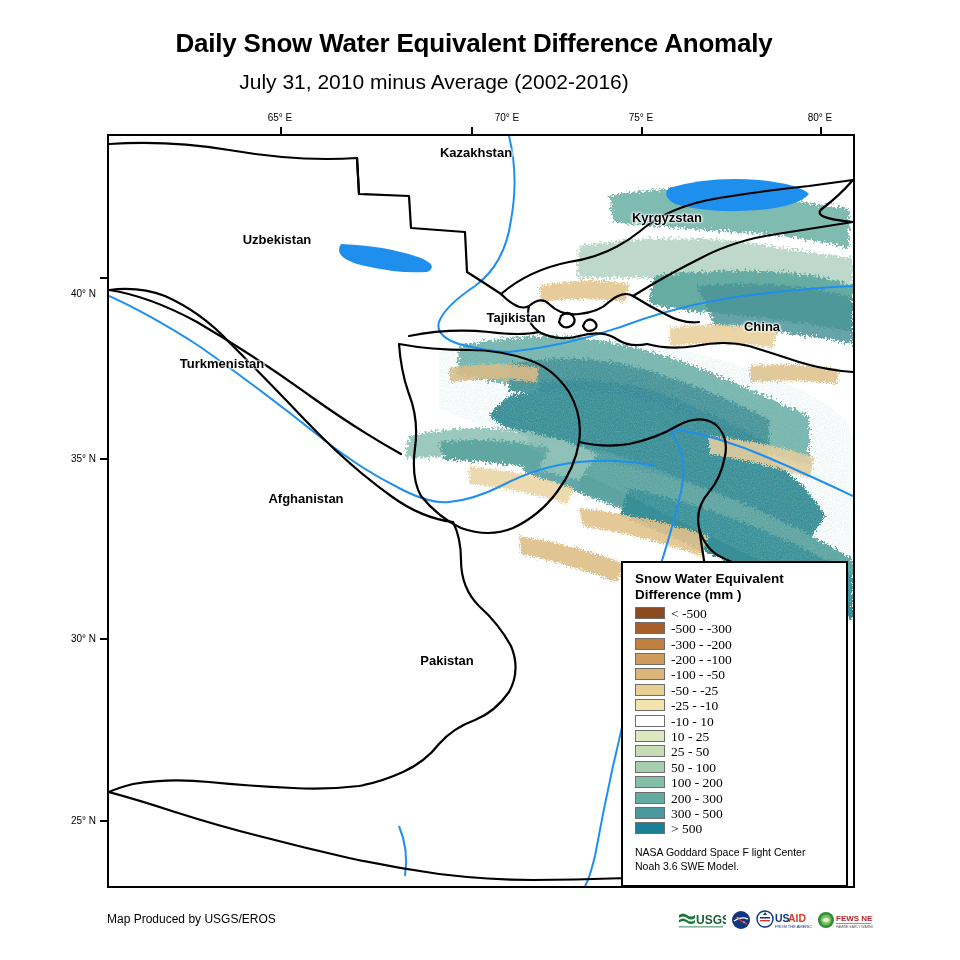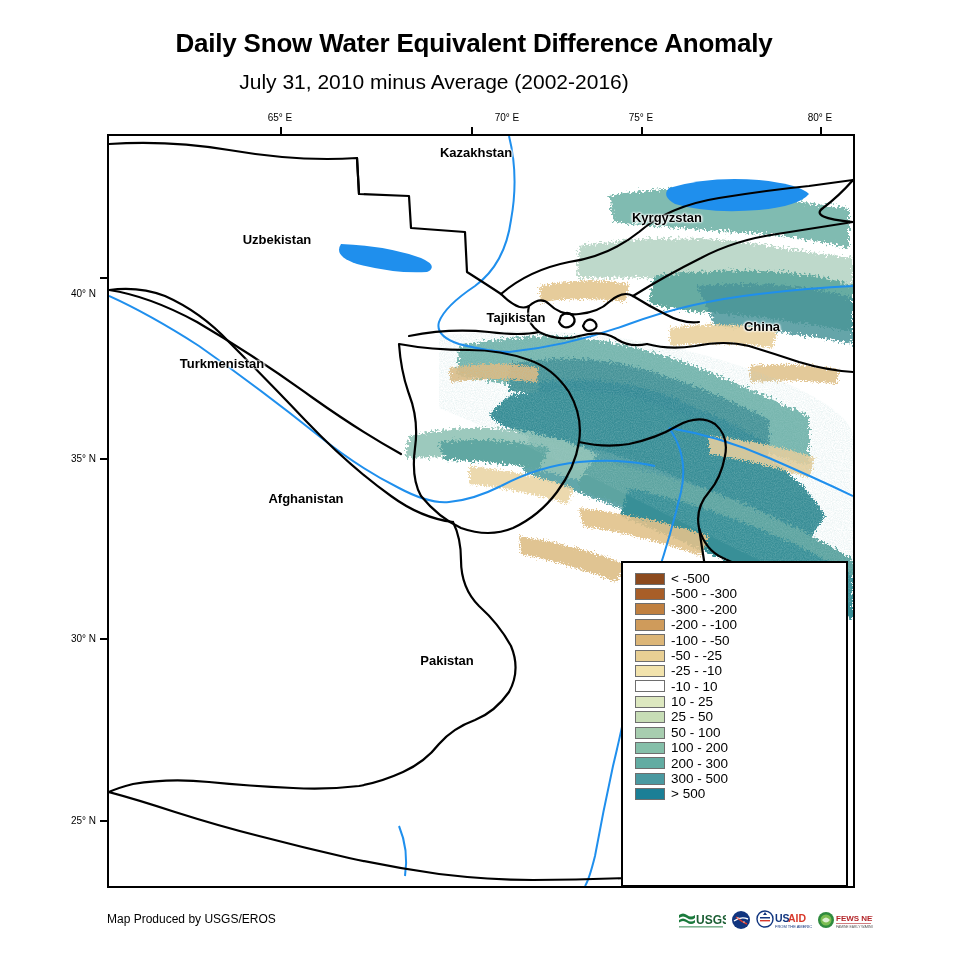--- a/index.html
+++ b/index.html
@@ -28,21 +28,21 @@
   
   .country{position:absolute;font-size:13px;font-weight:bold;color:#000;
            white-space:nowrap;transform:translate(-50%,-50%);
            text-shadow:0 0 2px #fff,0 0 3px #fff,1px 0 2px #fff,-1px 0 2px #fff;}
 
   
   #legend{position:absolute;left:621px;top:561px;width:227px;height:326px;
           background:#fff;border:2px solid #000;box-sizing:border-box;
           padding:8px 10px 6px 12px;}
   #legend-title{font-size:13.5px;font-weight:bold;line-height:1.18;margin-bottom:4px;}
-  .legend-row{display:flex;align-items:center;height:15.4px;}
+  .legend-row{display:flex;align-items:flex-start;height:15.4px;font-family:Liberation Serif, serif;}
   .swatch{width:30px;height:12px;border:1px solid #6e6e6e;box-sizing:border-box;
           margin-right:6px;flex:none;}
   .legend-label{font-size:13.5px;line-height:1;white-space:nowrap;}
   #legend-note{margin-top:7px;font-size:10.5px;line-height:1.35;}
 
   
   #credit{position:absolute;left:107px;top:912px;font-size:12px;}
   #logos{position:absolute;left:678px;top:906px;width:180px;height:28px;
          display:flex;align-items:center;gap:5px;}
   .logo{height:20px;display:flex;align-items:center;}
@@ -213,20 +213,24 @@
     <div class="country" style="left: 277px; top: 239px;">Uzbekistan</div>
     <div class="country" style="left: 667px; top: 217px;">Kyrgyzstan</div>
     <div class="country" style="left: 516px; top: 317px;">Tajikistan</div>
     <div class="country" style="left: 762px; top: 326px;">China</div>
     <div class="country" style="left: 222px; top: 363px;">Turkmenistan</div>
     <div class="country" style="left: 306px; top: 498px;">Afghanistan</div>
     <div class="country" style="left: 447px; top: 660px;">Pakistan</div>
   </div>
 
 <div id="legend">
+  <div id="legend-title">
+    <div>Snow Water Equivalent</div>
+    <div>Difference (mm )</div>
+  </div>
   <div id="legend-rows">
       <div class="legend-row">
         <span class="swatch" style="background: rgb(140, 74, 30);"></span>
         <span class="legend-label">&lt; -500</span>
       </div>
       <div class="legend-row">
         <span class="swatch" style="background: rgb(168, 94, 40);"></span>
         <span class="legend-label">-500 - -300</span>
       </div>
       <div class="legend-row">
@@ -275,20 +279,24 @@
       </div>
       <div class="legend-row">
         <span class="swatch" style="background: rgb(74, 153, 160);"></span>
         <span class="legend-label">300 - 500</span>
       </div>
       <div class="legend-row">
         <span class="swatch" style="background: rgb(27, 127, 150);"></span>
         <span class="legend-label">&gt; 500</span>
       </div>
     </div>
+  <div id="legend-note">
+    <div>NASA Goddard Space F light Center</div>
+    <div>Noah 3.6 SWE  Model.</div>
+  </div>
 </div>
 
 <div id="credit">Map Produced by USGS/EROS</div>
 
 <div id="logos">
   <div class="logo">
     <svg width="48" height="20" viewBox="0 0 48 20">
       <path d="M1 5 q4 -3 8 0 q4 3 8 0 v3 q-4 3 -8 0 q-4 -3 -8 0 Z" fill="#1a7a3c"></path>
       <path d="M1 10 q4 -3 8 0 q4 3 8 0 v2.5 q-4 3 -8 0 q-4 -3 -8 0 Z" fill="#1a7a3c"></path>
       <text x="18" y="13.5" font-family="Liberation Sans, sans-serif" font-size="12" font-weight="bold" fill="#1b5e33">USGS</text>

